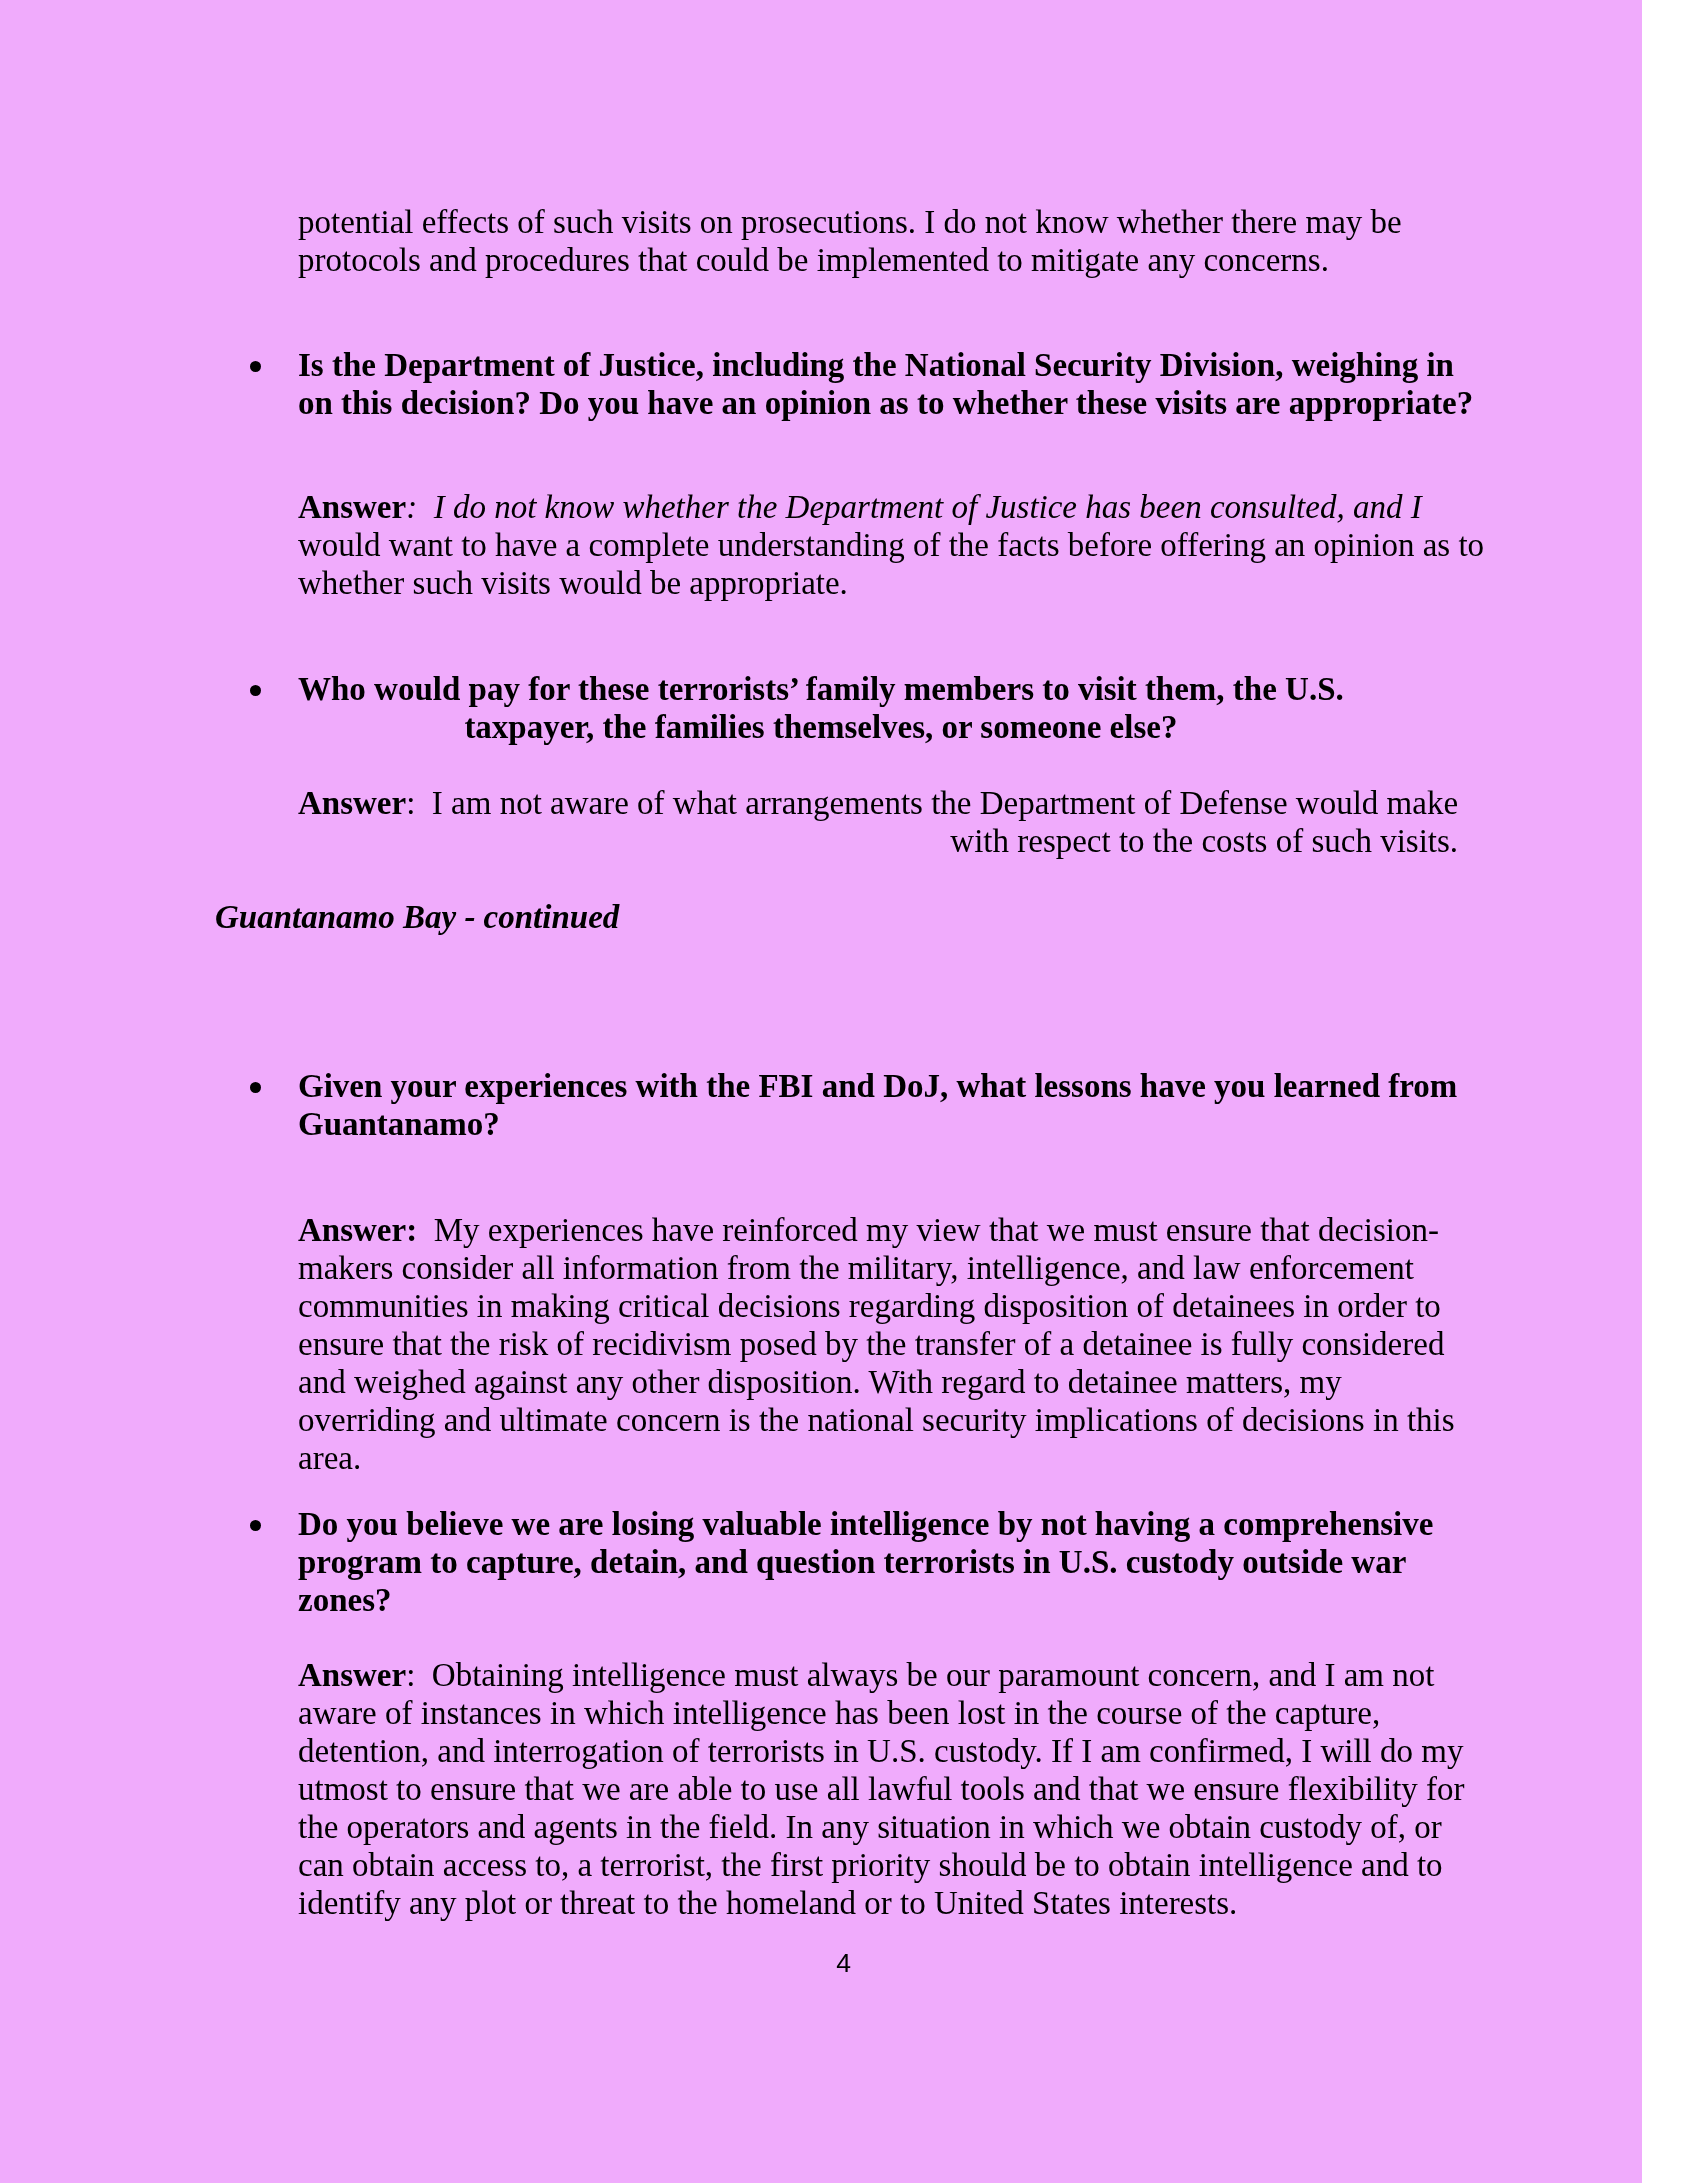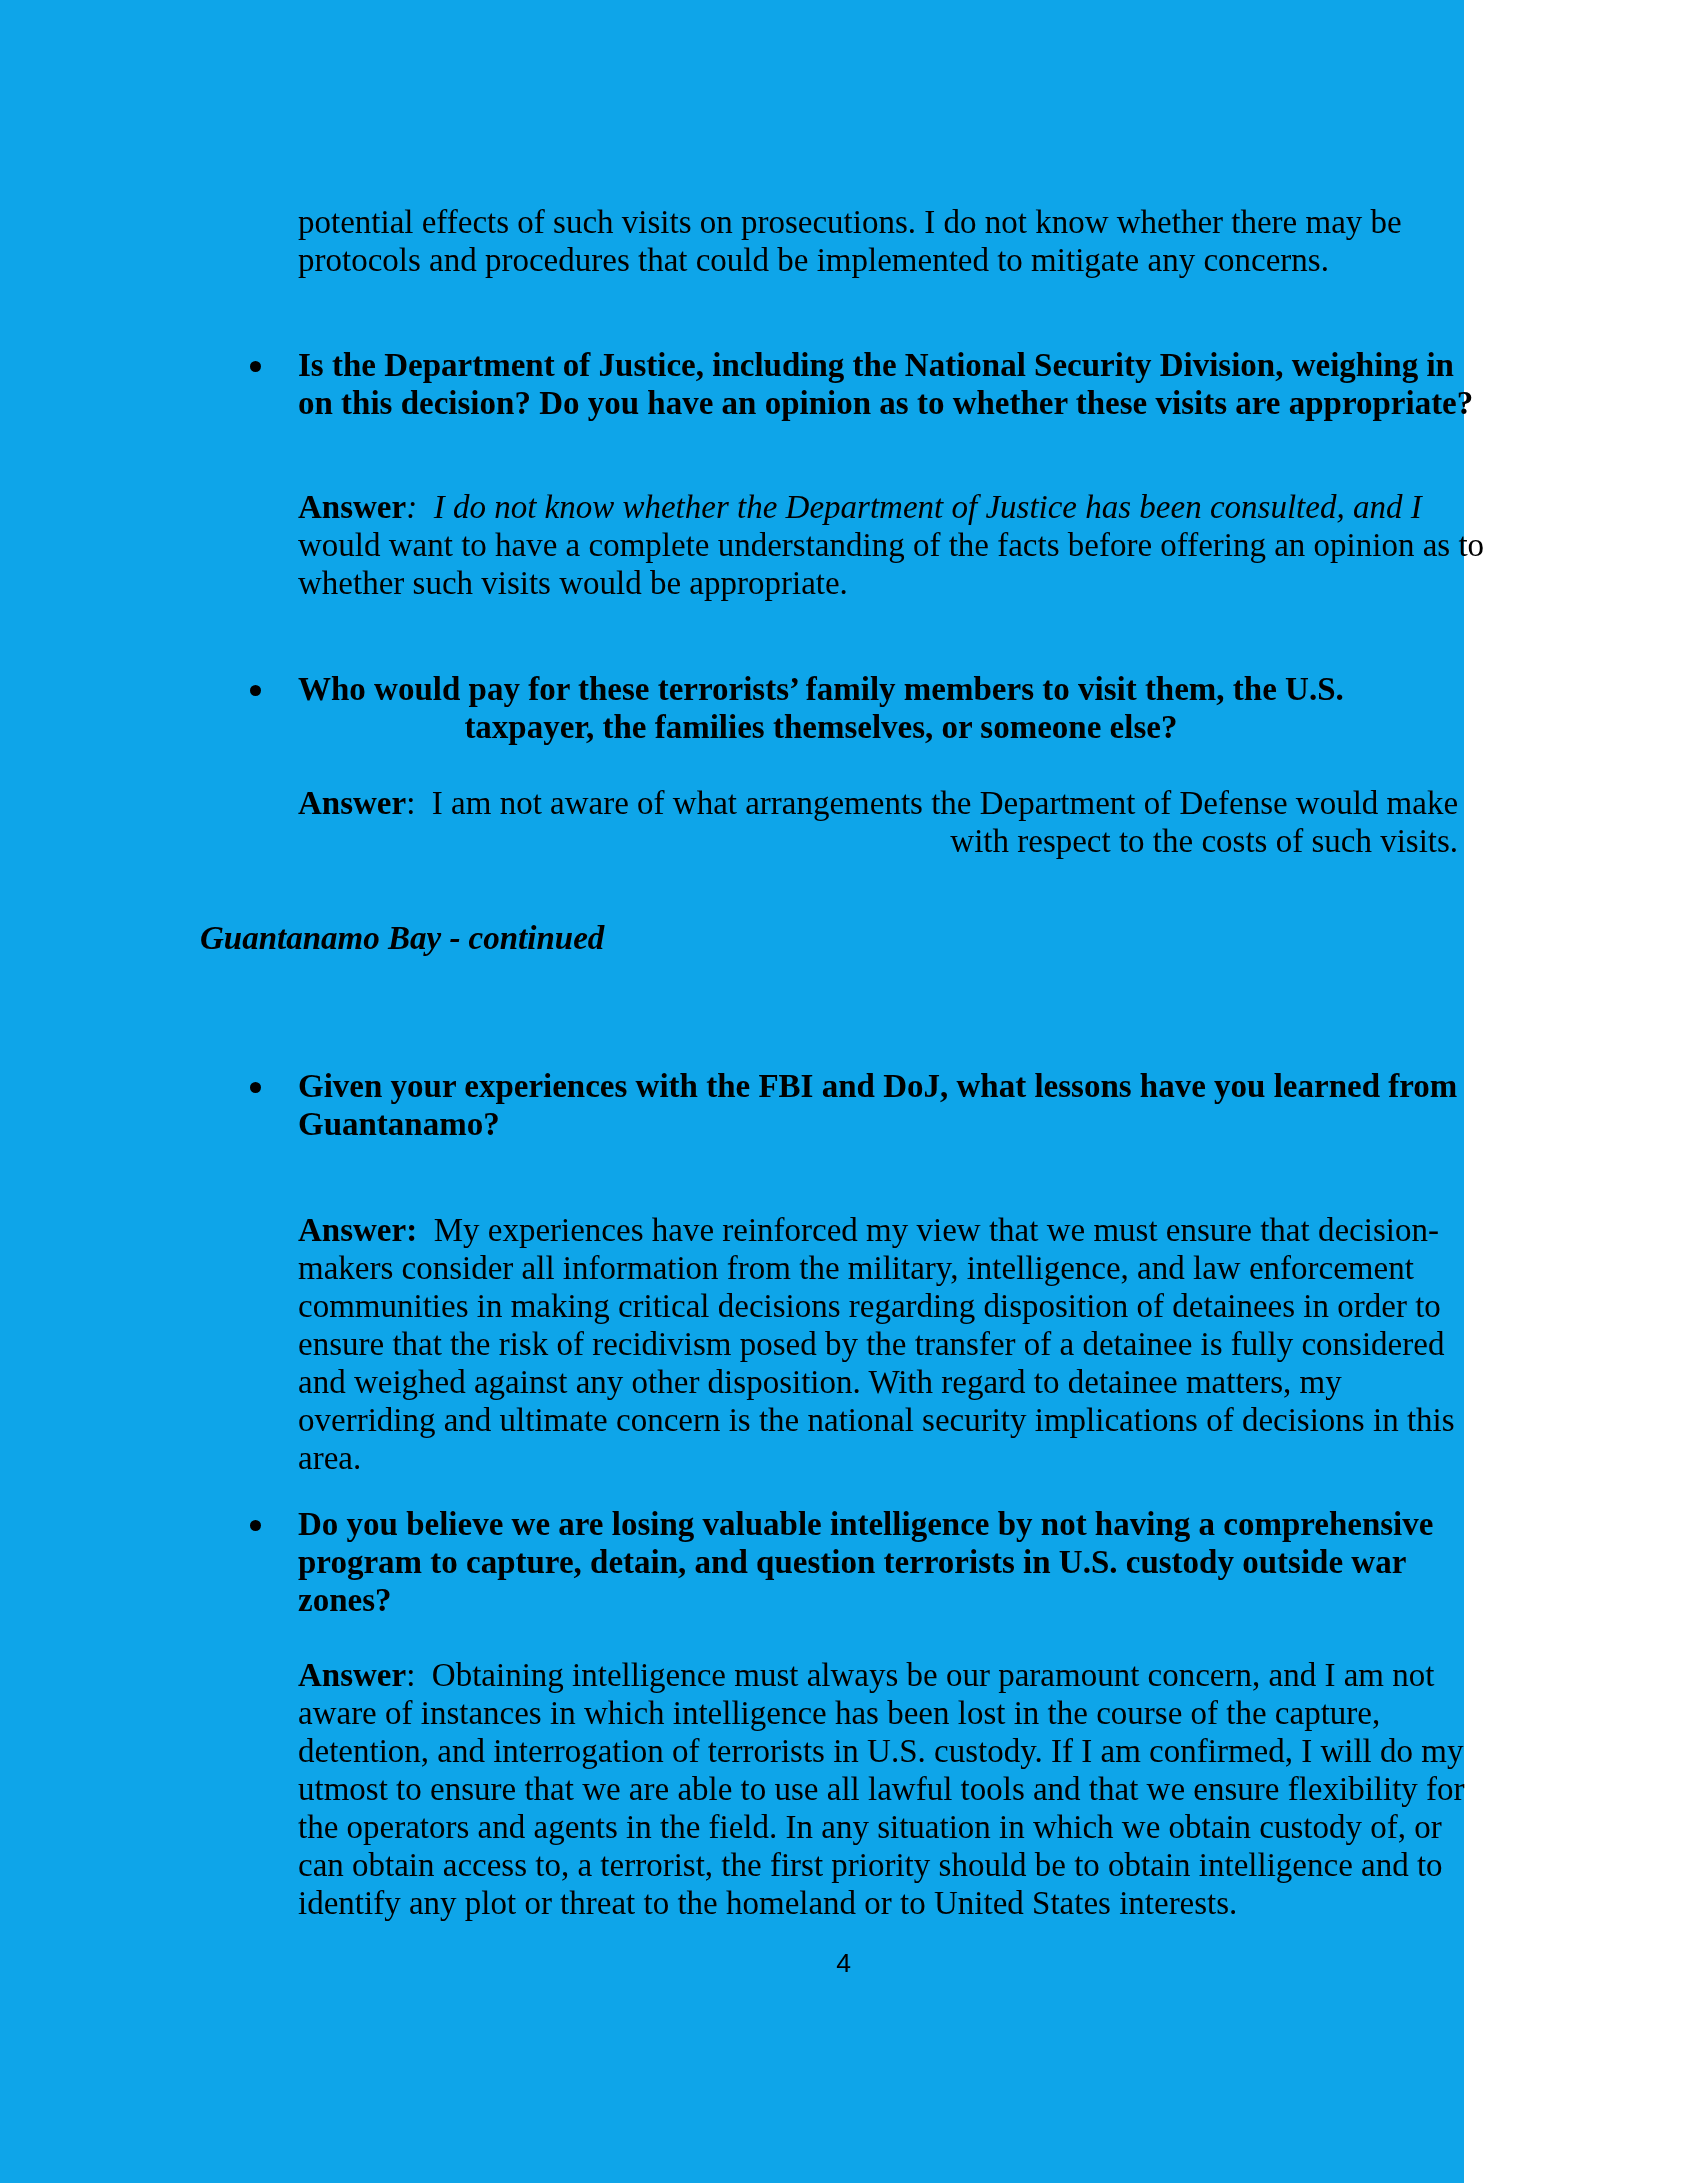--- a/index.html
+++ b/index.html
@@ -11,23 +11,23 @@
       width: 1687px;
       height: 2183px;
       position: relative;
       overflow: hidden;
       font-family: "Liberation Serif", "DejaVu Serif", serif;
       color: #000000;
     }
     .page {
       position: absolute;
       left: 0; top: 0;
-      width: 1464px;
+      width: 1642px;
       height: 2183px;
-      background: #0ea5e9;
+      background: #f0abfc;
     }
     .block {
       position: absolute;
       font-size: 33px;
       line-height: 38px;
       white-space: nowrap;
     }
     .block .line {
       display: block;
       height: 38px;
@@ -80,21 +80,21 @@
   <div class="bullet" style="top:685px;"></div>
   <div class="block indent bold" style="top:670px;text-align:center;">
     <span class="line">Who would pay for these terrorists’ family members to visit them, the U.S.</span>
     <span class="line">taxpayer, the families themselves, or someone else?</span>
   </div>
   <div class="block indent" style="top:784px;text-align:right;">
     <span class="line"><span class="label">Answer</span><span style="white-space:pre;">:  I am not aware of what arrangements the Department of Defense would make</span></span>
     <span class="line">with respect to the costs of such visits.</span>
   </div>
 
-  <div class="block margin italic-bold" style="top:919px;">
+  <div class="block margin italic-bold" style="top:898px;margin-left:15px;">
     <span class="line">Guantanamo Bay - continued</span>
   </div>
 
 
   <div class="bullet" style="top:1082px;"></div>
   <div class="block indent bold" style="top:1067px;">
     <span class="line">Given your experiences with the FBI and DoJ, what lessons have you learned from</span>
     <span class="line">Guantanamo?</span>
   </div>
   <div class="block indent" style="top:1211px;">

